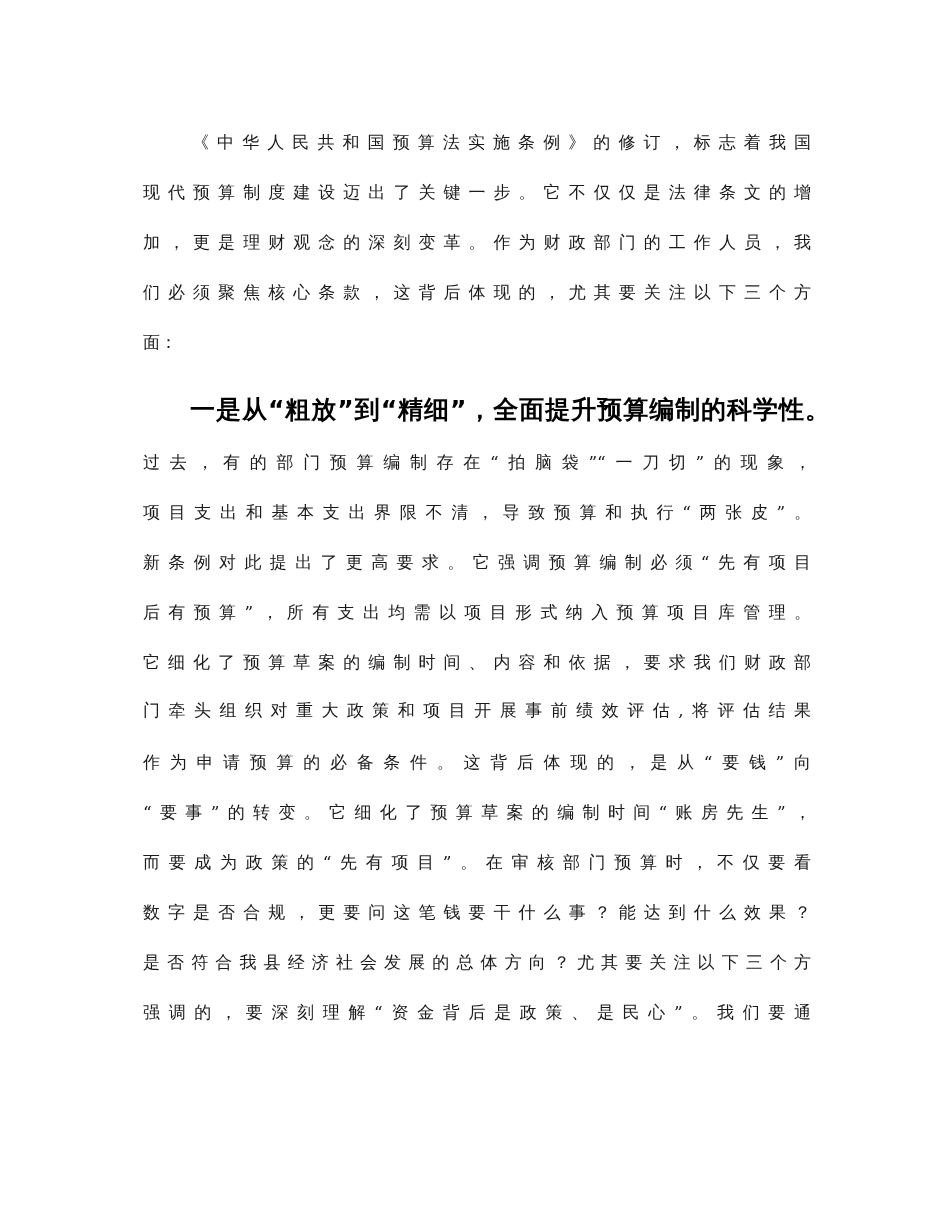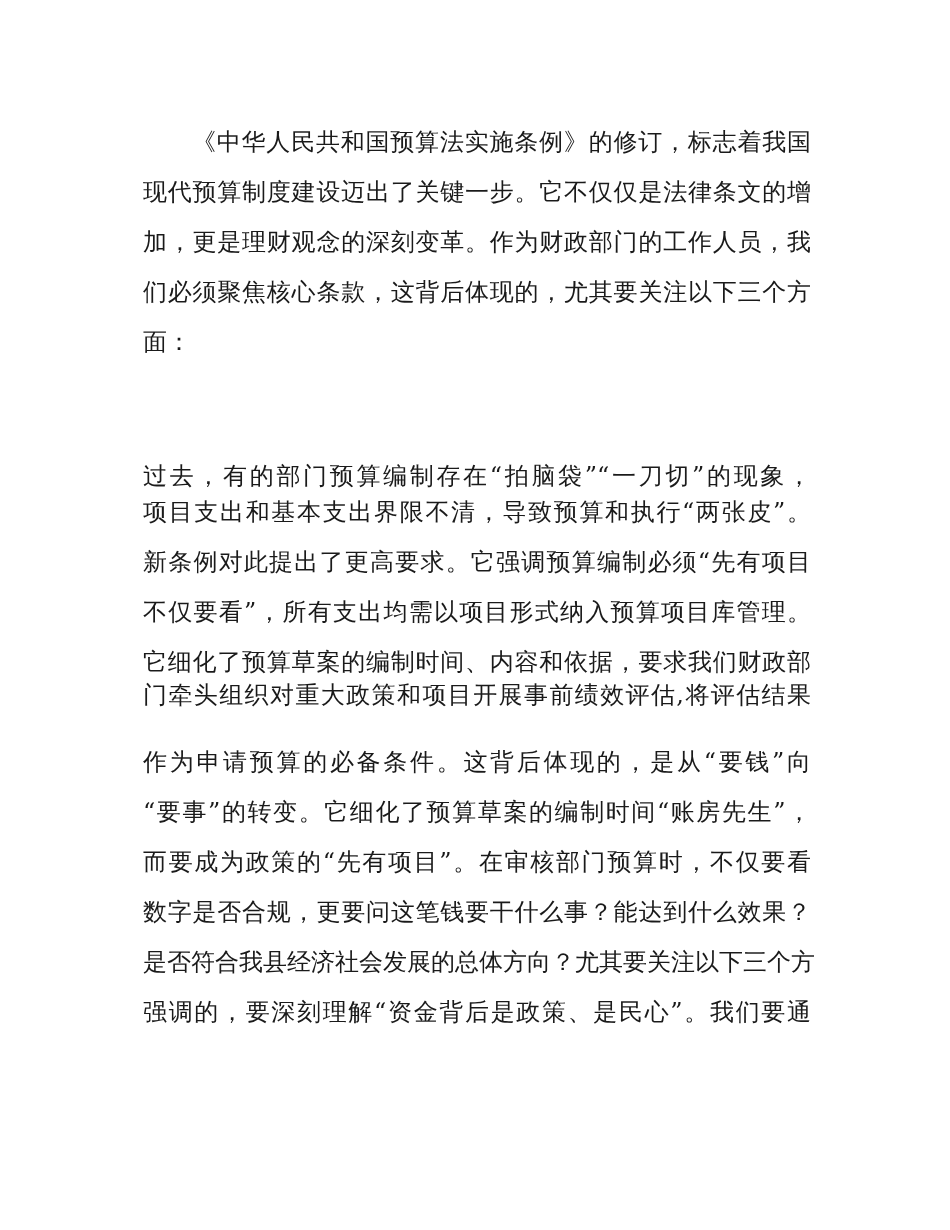--- a/index.html
+++ b/index.html
@@ -22,21 +22,21 @@
       height: 1230px;
       background: #ffffff;
     }
     .line {
       position: absolute;
       left: 143px;
       width: 668px;
       height: 50px;
       line-height: 50px;
       font-family: "DejaVu Serif", "Liberation Serif", serif;
-      font-size: 24px;
+      font-size: 17px;
       color: #1a1a1a;
       white-space: nowrap;
       text-align: justify;
       text-align-last: justify;
       letter-spacing: 0px;
     }
     .line.last {
       text-align-last: left;
     }
     .line.indent {
@@ -62,27 +62,28 @@
 <body>
 
 <div class="page">
 
   <div class="line indent" style="top:117px;">《中华人民共和国预算法实施条例》的修订，标志着我国</div>
   <div class="line" style="top:167px;">现代预算制度建设迈出了关键一步。它不仅仅是法律条文的增</div>
   <div class="line" style="top:217px;">加，更是理财观念的深刻变革。作为财政部门的工作人员，我</div>
   <div class="line" style="top:267px;">们必须聚焦核心条款，这背后体现的，尤其要关注以下三个方</div>
   <div class="line last" style="top:317px;">面：</div>
 
+  <div class="heading" style="top:384px;">一是从“粗放”到“精细”，全面提升预算编制的科学性。</div>
 
-  <div class="line" style="top:451px;">过去，有的部门预算编制存在“拍脑袋”“一刀切”的现象，</div>
+  <div class="line" style="top:437px;">过去，有的部门预算编制存在“拍脑袋”“一刀切”的现象，</div>
   <div class="line" style="top:487px;">项目支出和基本支出界限不清，导致预算和执行“两张皮”。</div>
   <div class="line" style="top:537px;">新条例对此提出了更高要求。它强调预算编制必须“先有项目</div>
-  <div class="line" style="top:587px;">不仅要看”，所有支出均需以项目形式纳入预算项目库管理。</div>
+  <div class="line" style="top:587px;">后有预算”，所有支出均需以项目形式纳入预算项目库管理。</div>
   <div class="line" style="top:637px;">它细化了预算草案的编制时间、内容和依据，要求我们财政部</div>
-  <div class="line" style="top:670px;">门牵头组织对重大政策和项目开展事前绩效评估,将评估结果</div>
+  <div class="line" style="top:685px;">门牵头组织对重大政策和项目开展事前绩效评估,将评估结果</div>
   <div class="line" style="top:737px;">作为申请预算的必备条件。这背后体现的，是从“要钱”向</div>
   <div class="line" style="top:787px;">“要事”的转变。它细化了预算草案的编制时间“账房先生”，</div>
   <div class="line" style="top:837px;">而要成为政策的“先有项目”。在审核部门预算时，不仅要看</div>
   <div class="line" style="top:887px;">数字是否合规，更要问这笔钱要干什么事？能达到什么效果？</div>
   <div class="line" style="top:937px;">是否符合我县经济社会发展的总体方向？尤其要关注以下三个方</div>
   <div class="line" style="top:987px;">强调的，要深刻理解“资金背后是政策、是民心”。我们要通</div>
 
 </div>
 
 </body></html>

